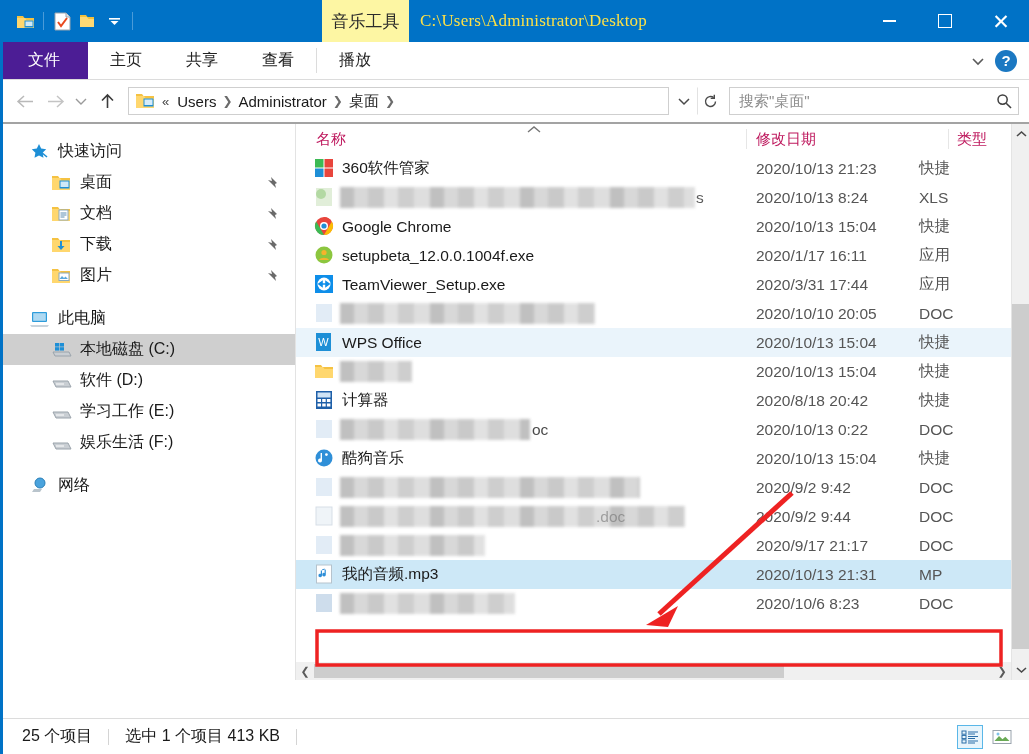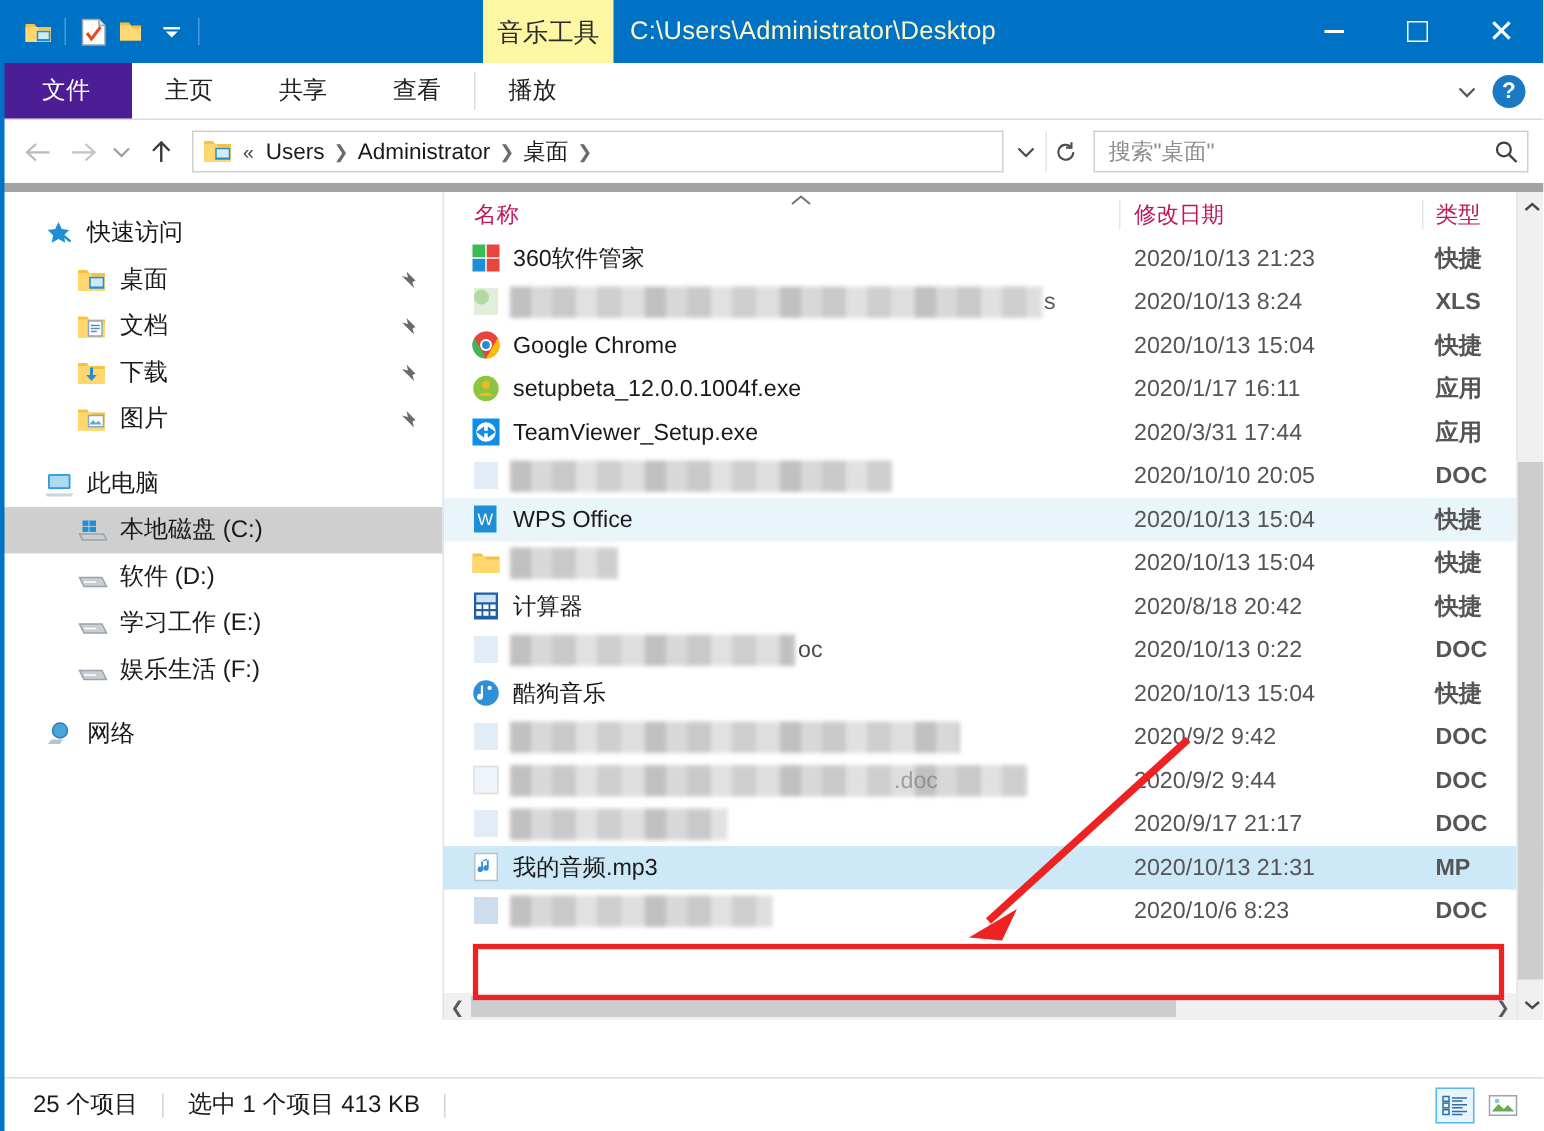--- a/index.html
+++ b/index.html
@@ -23,21 +23,21 @@
   }
   .qat-sep { width: 1px; height: 18px; background: #4a9bd8; margin: 0 5px; }
   .tool-tab {
     position: absolute; left: 322px; top: 0; width: 87px; height: 42px;
     background: #fdf6a3; color: #2b2b2b; font-size: 17px;
     display: flex; align-items: center; justify-content: center;
   }
   .title-text {
     position: absolute; left: 420px; top: 0; height: 42px;
     display: flex; align-items: center;
-    color: #fef9c3; font-size: 17px; letter-spacing: .2px;
+    color: #fde047; font-size: 17px; letter-spacing: .2px; font-family: Liberation Serif, serif;
   }
   .wctl { position: absolute; top: 0; right: 0; display: flex; height: 42px; }
   .wctl div {
     width: 56px; height: 42px; display: flex; align-items: center; justify-content: center;
     color: #fff;
   }
   .wctl .min::after { content: ""; display: block; width: 13px; height: 1.5px; background: #fff; }
   .wctl .max::after { content: ""; display: block; width: 12px; height: 12px; border: 1.5px solid #fff; }
   .wctl .close { font-size: 21px; font-weight: 300; line-height: 1; }
 
@@ -86,21 +86,21 @@
   }
   .addr-refresh { border-left: 1px solid #e2e2e2; font-size: 15px; }
   .searchbox {
     width: 290px; height: 28px; border: 1px solid #cfcfcf; background: #fff;
     display: flex; align-items: center; padding: 0 6px 0 9px; margin-left: 6px; flex: none;
   }
   .searchbox .ph { flex: 1; color: #8d8d8d; font-size: 15px; }
   .search-glass { width: 16px; height: 16px; color: #3f3f3f; }
 
   
-  .body-split { display: flex; height: 558px; border-top: 6px solid #a3a3a3; }
+  .body-split { display: flex; height: 558px; border-top: 2px solid #a3a3a3; }
 
   
   .sidebar {
     width: 296px; background: #fff; position: relative;
     border-right: 1px solid #e3e3e3; padding-top: 12px;
     overflow: hidden;
   }
   .nav-row {
     height: 31px; display: flex; align-items: center; position: relative;
     padding-right: 14px; font-size: 16px; color: #1a1a1a;
@@ -130,21 +130,21 @@
 
   .rows { position: relative; }
   .row {
     height: 29px; display: flex; align-items: center; position: relative;
     font-size: 15.5px; color: #1a1a1a;
   }
   .row.sel { background: #cde8f7; }
   .row .ficon { position: absolute; left: 18px; width: 20px; height: 20px; top: 4px; }
   .row .fname { position: absolute; left: 46px; white-space: nowrap; }
   .row .fdate { position: absolute; left: 460px; color: #555; }
-  .row .ftype { position: absolute; left: 661px; color: #555; font-weight: bold; }
+  .row .ftype { position: absolute; left: 623px; color: #555; }
   .row .blur { position: absolute; left: 44px; top: 4px; height: 21px; }
 
   
   .blur {
     background:
       repeating-linear-gradient(90deg,
         #bdbdbd 0px, #bdbdbd 14px,
         #d6d6d6 14px, #d6d6d6 28px,
         #c7c7c7 28px, #c7c7c7 44px,
         #e0e0e0 44px, #e0e0e0 58px,

